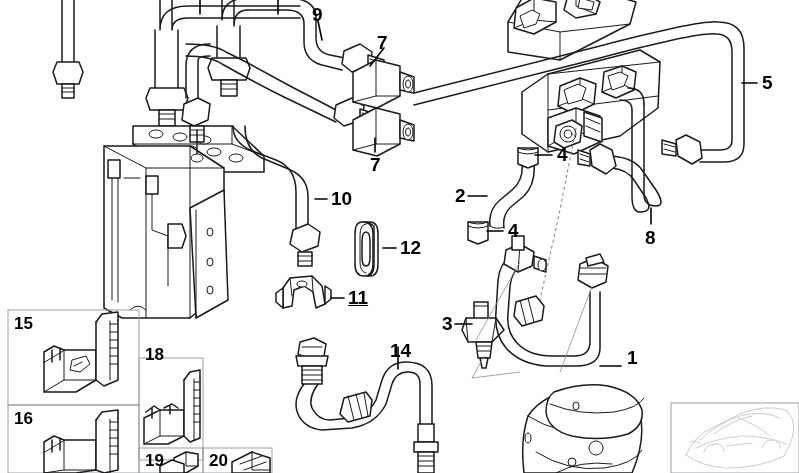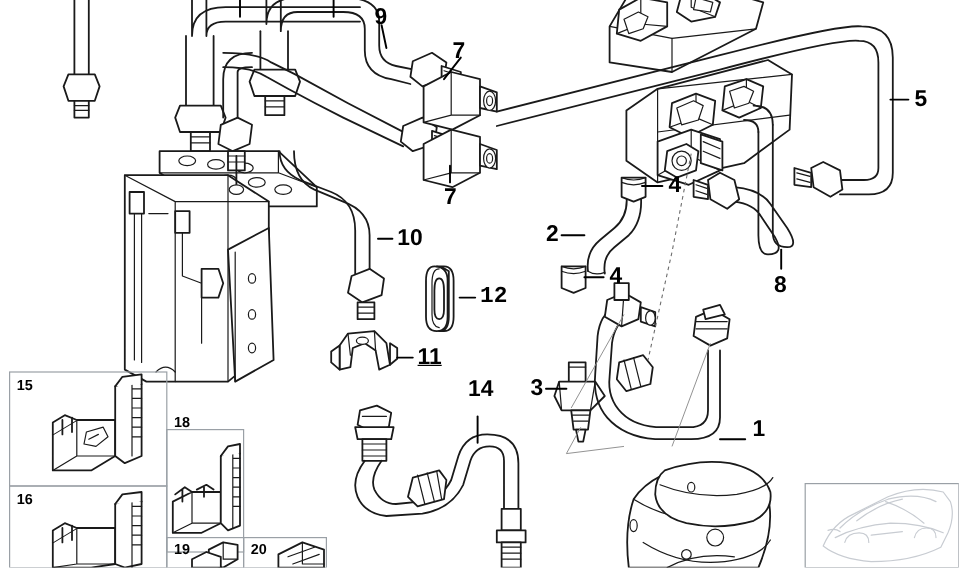--- a/index.html
+++ b/index.html
@@ -13,21 +13,21 @@
     font-size:19px;
     color:#000;
     line-height:1;
     white-space:nowrap;
     user-select:none;
   }
   .insetnum{
     position:absolute;
     font-family:"Liberation Sans",sans-serif;
     font-weight:bold;
-    font-size:12px;
+    font-size:17px;
     color:#000;
     line-height:1;
     white-space:nowrap;
   }
 </style>
 </head>
 <body>
 
 <div id="stage">
 
@@ -403,22 +403,22 @@
   <div class="callout" style="left:442px; top:314px;">3</div>
   <div class="callout" style="left:557px; top:145px;">4</div>
   <div class="callout" style="left:508px; top:221px;">4</div>
   <div class="callout" style="left:762px; top:73px;">5</div>
   <div class="callout" style="left:377px; top:33px;">7</div>
   <div class="callout" style="left:370px; top:155px;">7</div>
   <div class="callout" style="left:645px; top:228px;">8</div>
   <div class="callout" style="left:312px; top:5px;">9</div>
   <div class="callout" style="left:331px; top:189px;text-align:right;">10</div>
   <div class="callout" style="left:348px; top:288px;text-decoration:underline;">11</div>
-  <div class="callout" style="left:400px; top:238px;font-family:Liberation Mono, monospace;">12</div>
-  <div class="callout" style="left:390px; top:315px;">14</div>
+  <div class="callout" style="left:400px; top:238px;">12</div>
+  <div class="callout" style="left:390px; top:341px;">14</div>
 
   <div class="insetnum" style="left:14px;  top:315px;">15</div>
   <div class="insetnum" style="left:14px;  top:410px;text-align:center;">16</div>
   <div class="insetnum" style="left:145px; top:346px;">18</div>
   <div class="insetnum" style="left:145px; top:452px;">19</div>
   <div class="insetnum" style="left:209px; top:452px;">20</div>
 
 </div>
 
 </body></html>

